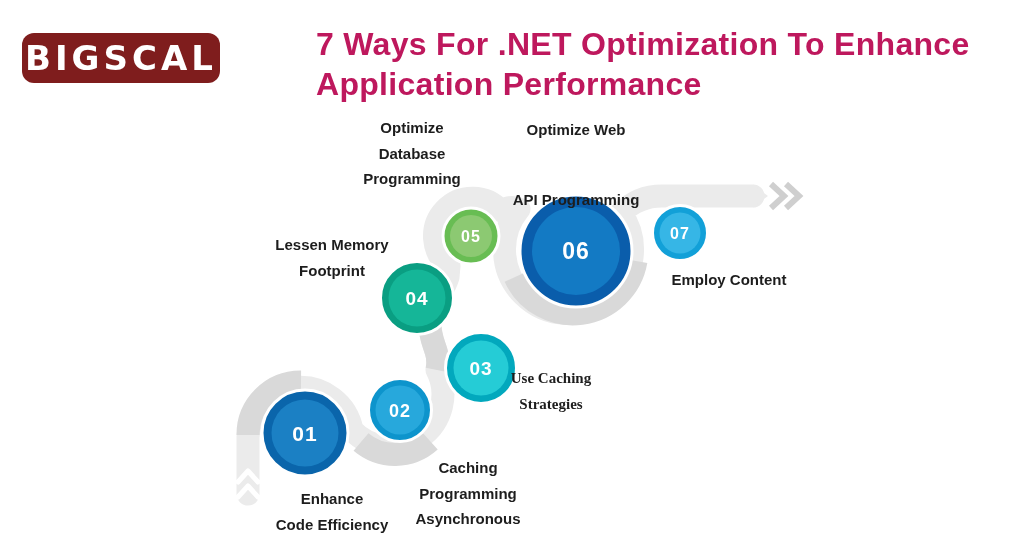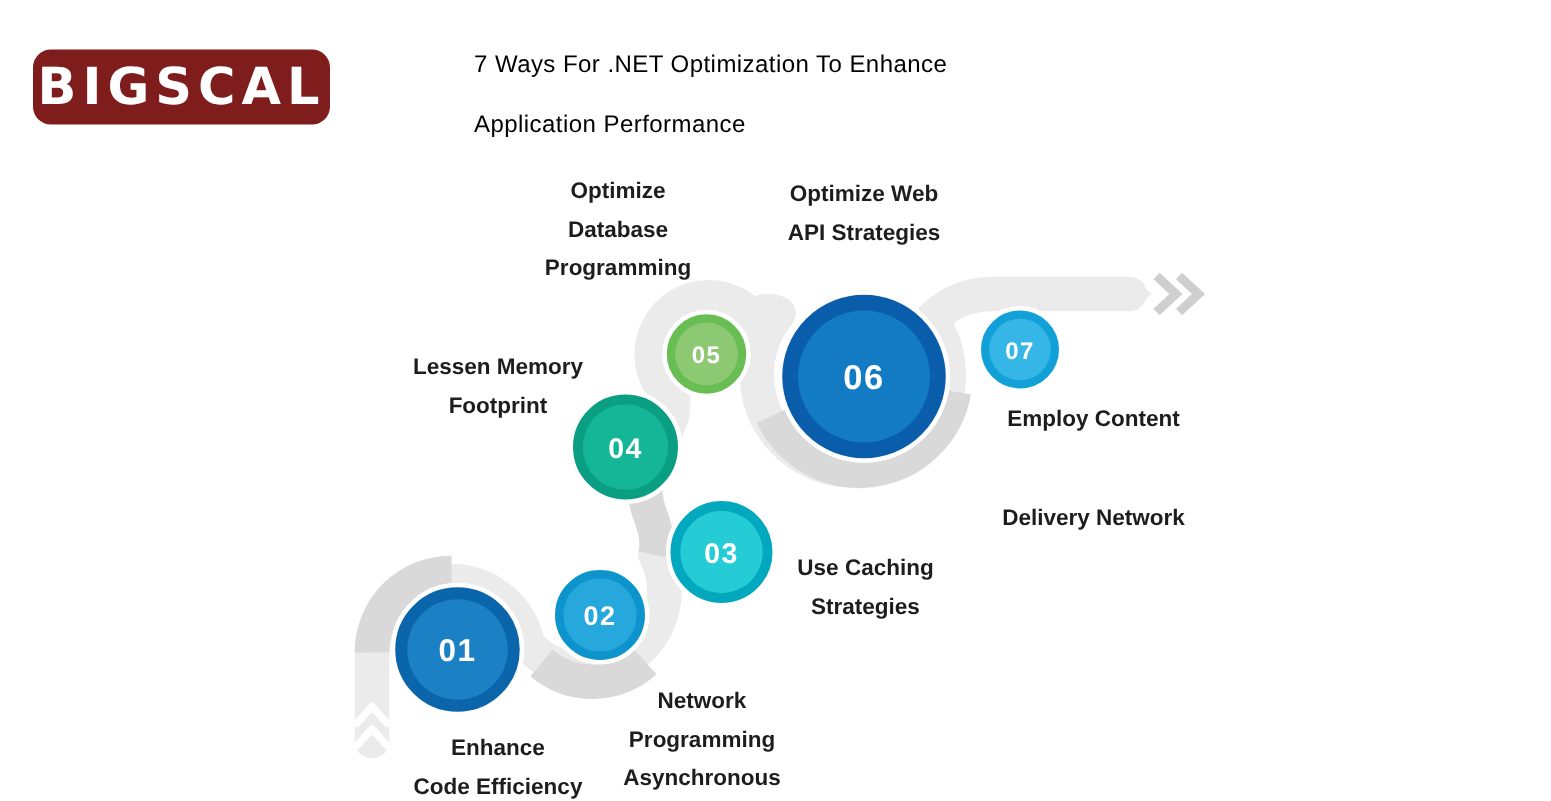--- a/index.html
+++ b/index.html
@@ -10,21 +10,21 @@
   .logo{
     position:absolute;left:22px;top:33px;width:198px;height:50px;
     background:#7f1d1d;border-radius:12px;display:flex;align-items:center;justify-content:center;
   }
   .logo span{
     color:#ffffff;font-size:34px;font-weight:800;letter-spacing:4px;
     font-family:"DejaVu Sans",sans-serif;
   }
   .title{
     position:absolute;left:316px;top:24px;margin:0;
-    font-size:16px;line-height:40px;font-weight:400;color:#000000;
+    font-size:32px;line-height:40px;font-weight:700;color:#be185d;
     letter-spacing:0.3px;
   }
   .title span{display:block;white-space:nowrap;}
   .diagram-svg{position:absolute;left:0;top:0;}
   .step-label{
     position:absolute;transform:translateX(-50%);
     display:flex;flex-direction:column;align-items:center;
     font-size:15px;font-weight:700;color:#1d1d1d;line-height:25.5px;
     text-align:center;
     justify-content:center;
@@ -121,44 +121,43 @@
       <text class="num" x="680" y="239" font-size="16" text-anchor="middle">07</text>
     </g>
   </svg>
 
   <div class="step-label" style="left:332px;top:486px;">
     <span>Enhance</span>
     <span>Code Efficiency</span>
   </div>
 
   <div class="step-label" style="left:468px;top:455px;">
-    <span>Network</span>
+    <span>Caching</span>
     <span>Programming</span>
     <span>Asynchronous</span>
   </div>
 
-  <div class="step-label" style="left:577px;top:366px;">
+  <div class="step-label" style="left:551px;top:366px;font-family:Liberation Serif, serif;">
     <span>Use Caching</span>
     <span>Strategies</span>
   </div>
 
   <div class="step-label" style="left:332px;top:232px;">
     <span>Lessen Memory</span>
     <span>Footprint</span>
   </div>
 
   <div class="step-label" style="left:412px;top:115px;">
     <span>Optimize</span>
     <span>Database</span>
     <span>Programming</span>
   </div>
 
-  <div class="step-label" style="left:576px;top:117px;">
+  <div class="step-label" style="left:576px;top:117px;gap:44px;">
     <span>Optimize Web</span>
-    <span>API Strategies</span>
+    <span>API Programming</span>
   </div>
 
   <div class="step-label" style="left:729px;top:267px;gap:40px;">
     <span>Employ Content</span>
-    <span>Delivery Network</span>
   </div>
 
 </div>
 
 </body></html>

